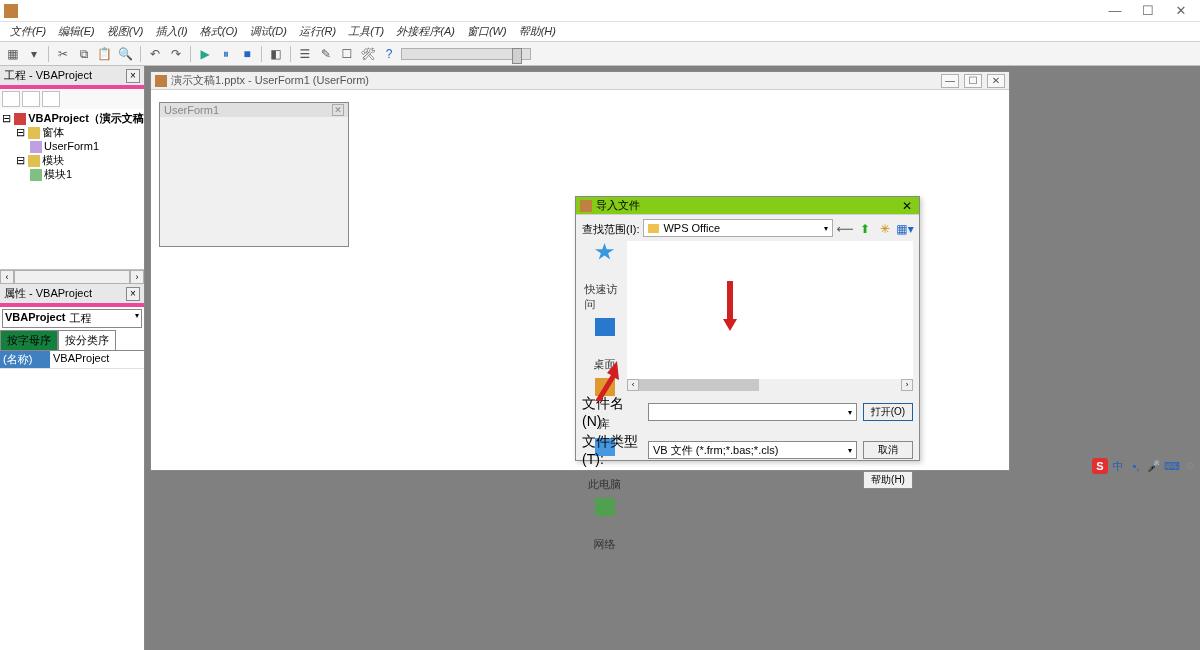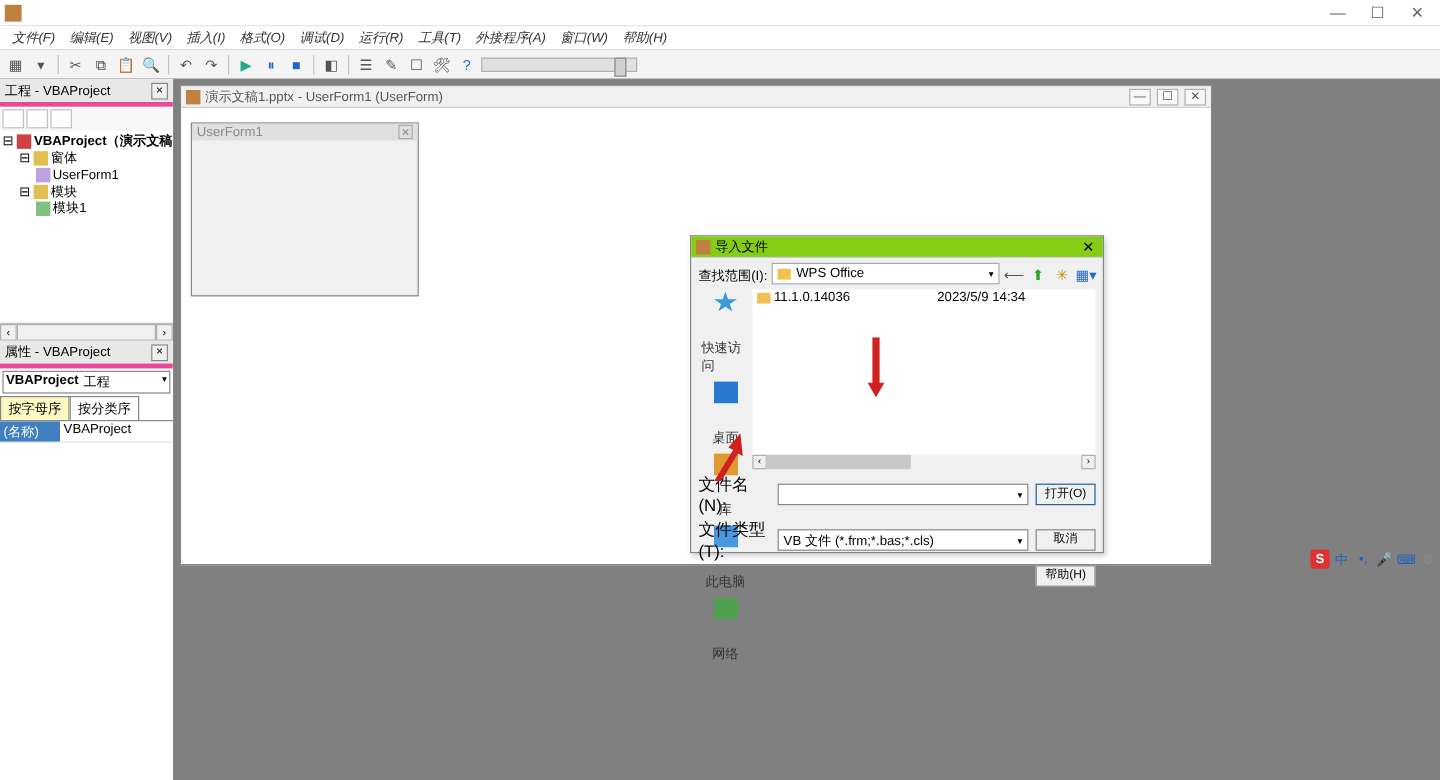--- a/index.html
+++ b/index.html
@@ -47,21 +47,21 @@
 .proj-scroll { height: 14px; background: #e8e8e8; border-top: 1px solid #c0c0c0; display: flex; }
 .proj-scroll span { width: 14px; height: 14px; border: 1px solid #b0b0b0; background: #f0f0f0; text-align: center; font-size: 9px; line-height: 12px; }
 .proj-scroll .track { flex: 1; background: #f0f0f0; }
 
 
 .prop-panel { flex: 1; display: flex; flex-direction: column; background: #fff; }
 .prop-combo { margin: 2px; border: 1px solid #888; padding: 1px 2px; font-size: 10px; display: flex; }
 .prop-combo b { margin-right: 4px; }
 .prop-tabs { display: flex; font-size: 10px; border-bottom: 1px solid #888; }
 .prop-tabs span { padding: 2px 6px; border: 1px solid #888; border-bottom: none; background: #fff; }
-.prop-tabs span:first-child { background: #fef9c3; text-align: right; }
+.prop-tabs span:first-child { background: #15803d; text-align: right; }
 .prop-grid { flex: 1; overflow: auto; }
 .prop-row { display: flex; font-size: 10px; border-bottom: 1px solid #e0e0e0; }
 .prop-row .k { width: 50px; background: #4080c0; color: #fff; padding: 1px 3px; }
 .prop-row .v { flex: 1; padding: 1px 3px; }
 
 
 .mdi { flex: 1; position: relative; background: #808080; }
 
 
 .mdi-child { position: absolute; left: 5px; top: 5px; width: 860px; height: 400px; background: #fff; border: 1px solid #888; }
@@ -307,27 +307,20 @@
                 <span class="picon pi-pc"></span>
                 <span>此电脑</span>
               </div>
             <div class="place">
                 <span class="picon pi-net"></span>
                 <span>网络</span>
               </div>
           </div>
           <div class="filelist-wrap">
             <div class="filelist">
-              <div class="filerow">
-                <span class="fn">
-                    <span class="folder-icon"></span>
-                    <span>11.1.0.14036</span>
-                  </span>
-                <span class="fd">2023/5/9 14:34</span>
-              </div>
             </div>
             <div class="filelist-scroll">
               <span class="sb-btn">‹</span>
               <span class="sb-track">
                   <span class="sb-thumb"></span>
                 </span>
               <span class="sb-btn">›</span>
             </div>
           </div>
         </div>

